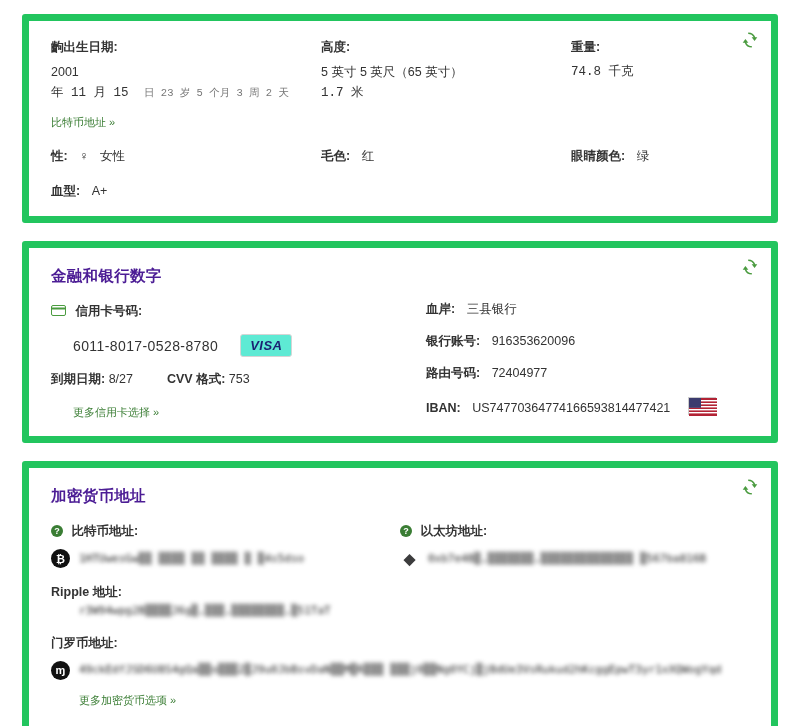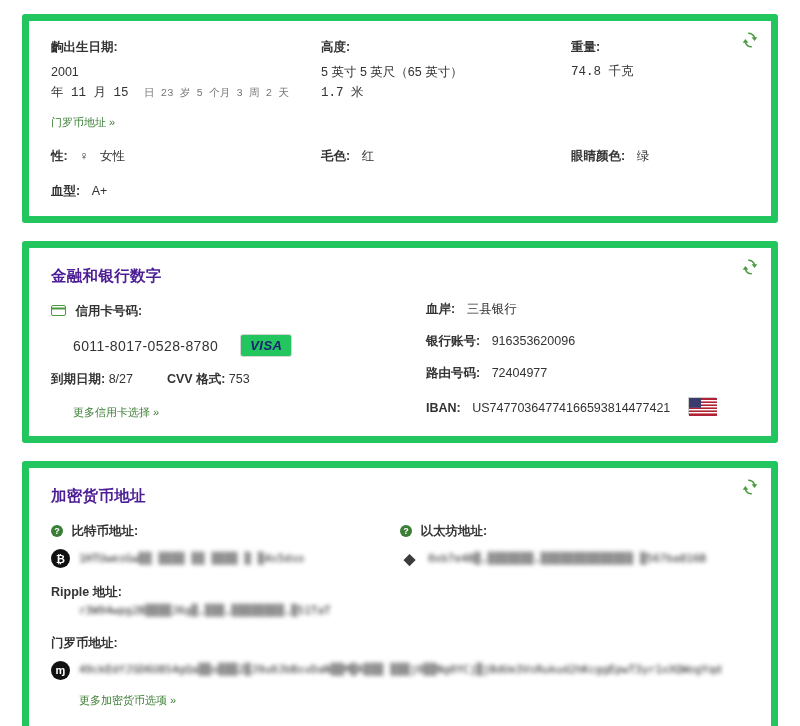--- a/index.html
+++ b/index.html
@@ -93,21 +93,21 @@
     vertical-align: -1px;
     margin-right: 5px;
   }
   .cc-num {
     font-size: 14px;
     letter-spacing: .4px;
     margin-left: 22px;
   }
   .visa-badge {
     display: inline-block;
-    background: #22c55e;
+    background: #5eead4;
     border: 1px solid #d5d5d5;
     border-radius: 3px;
     color: #1a1f71;
     font-weight: bold;
     font-style: italic;
     font-size: 13px;
     padding: 3px 9px 3px 9px;
     margin-left: 22px;
     vertical-align: middle;
     letter-spacing: .5px;
@@ -210,21 +210,21 @@
     </span>
 
     <div class="cols3">
       <div class="col-a">
         <div class="lbl">齣出生日期:</div>
         <div class="val">2001</div>
         <div class="val mt6">
           <span>年 11 月 15</span>
           <span class="sub-note">日 23 岁 5 个月 3 周 2 天</span>
         </div>
-        <div class="mt10"><a class="link">门罗币地址 »</a></div>
+        <div class="mt10"><a class="link">比特币地址 »</a></div>
       </div>
 
       <div class="col-b">
         <div class="lbl">高度:</div>
         <div class="val">5 英寸 5 英尺（65 英寸）</div>
         <div class="val mt6">1.7 米</div>
       </div>
 
       <div class="col-c">
         <div class="lbl">重量:</div>

